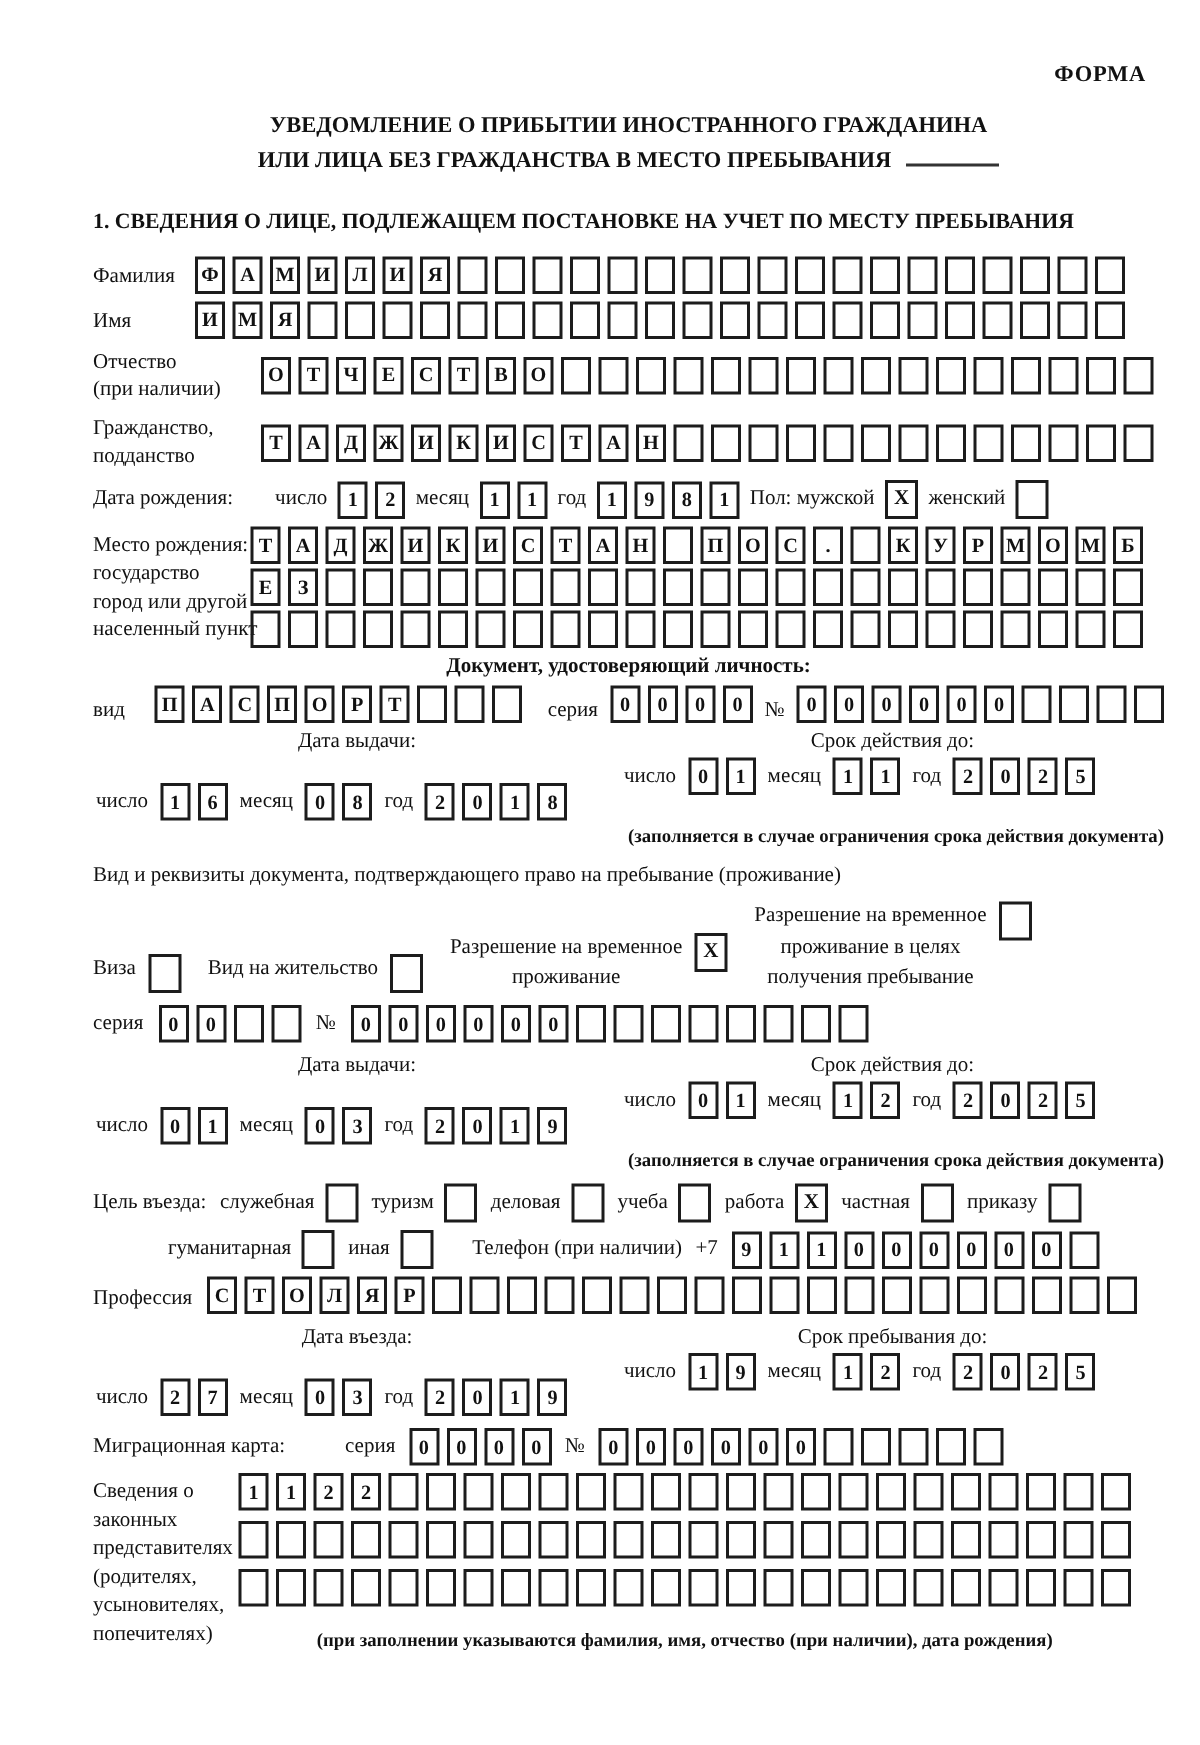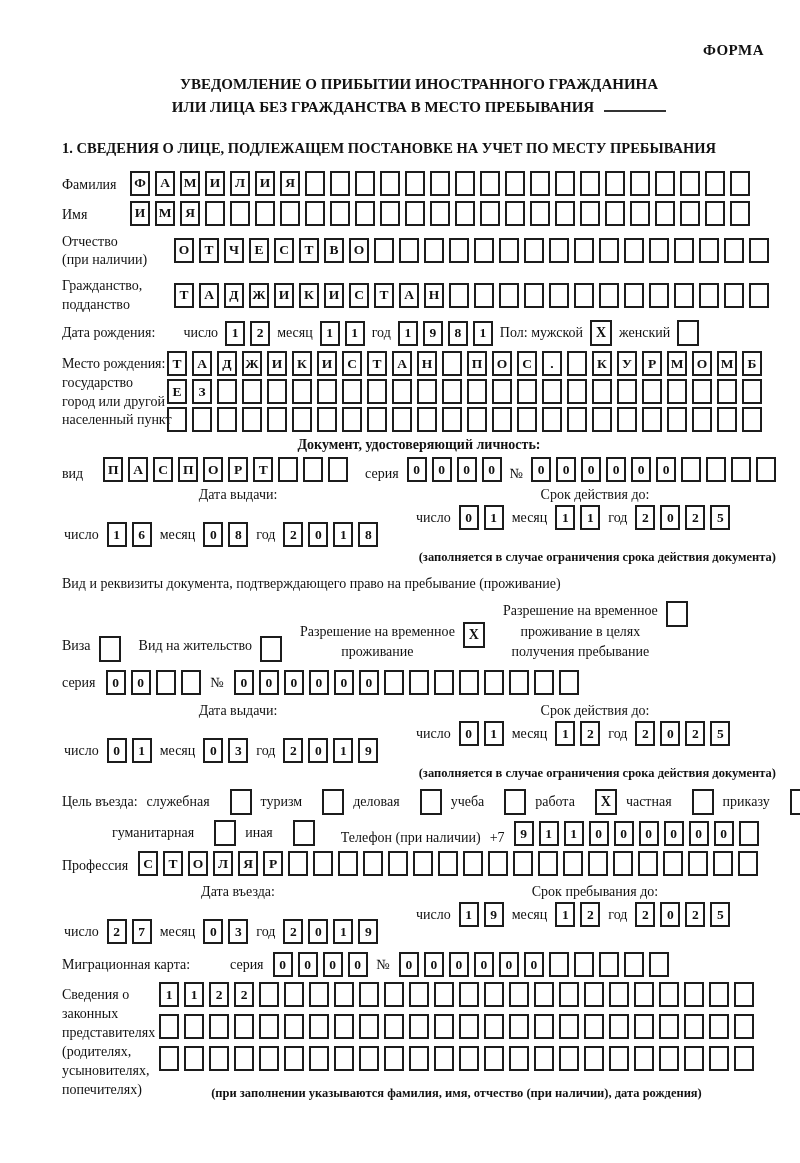--- a/index.html
+++ b/index.html
@@ -48,21 +48,21 @@
   .dgroup .dhead { text-align:center; margin-bottom:2px; }
   .dline { display:flex; align-items:center; gap:6px; white-space:nowrap; }
   .dline .dlbl { padding:0 2px; }
   .g-left { width:352px;gap:17px; }
   .g-right { flex:1; }
   .note { text-align:right; font-size:12.5px; font-weight:600; margin:2px 0 8px 0; }
 
   .stack { display:flex; flex-direction:column; gap:3px; }
   .opt { display:flex; align-items:flex-start; gap:8px; }
   .opt .olines { display:flex; flex-direction:column; text-align:center; line-height:1.45; }
-  .purpose { display:inline-flex; align-items:center; gap:20px; }
+  .purpose { display:inline-flex; align-items:center; gap:7px; }
   .intro { line-height:1.6; margin:4px 0 6px 0; }
 
   .rep-note { text-align:center; font-size:12.5px; font-weight:600; margin-top:8px; }
   .mt8 { margin-top:8px; } .mt4 { margin-top:4px; }
 </style>
 </head>
 <body>
 
 <div class="page">
 
@@ -541,21 +541,21 @@
     <span class="purpose">
         <span>частная</span>
         <span class="cbox"></span>
       </span>
     <span class="purpose">
         <span>приказу</span>
         <span class="cbox"></span>
       </span>
   </div>
 
-  <div class="row mt4" style="align-items:flex-end; gap:9px; margin-left:50px;">
+  <div class="row mt4" style="align-items:center; gap:9px; margin-left:50px;">
     <span class="purpose">
         <span>гуманитарная</span>
         <span class="cbox"></span>
       </span>
     <span class="purpose">
         <span>иная</span>
         <span class="cbox"></span>
       </span>
     <span style="width:8px;"></span>
     <span>Телефон (при наличии)</span>

